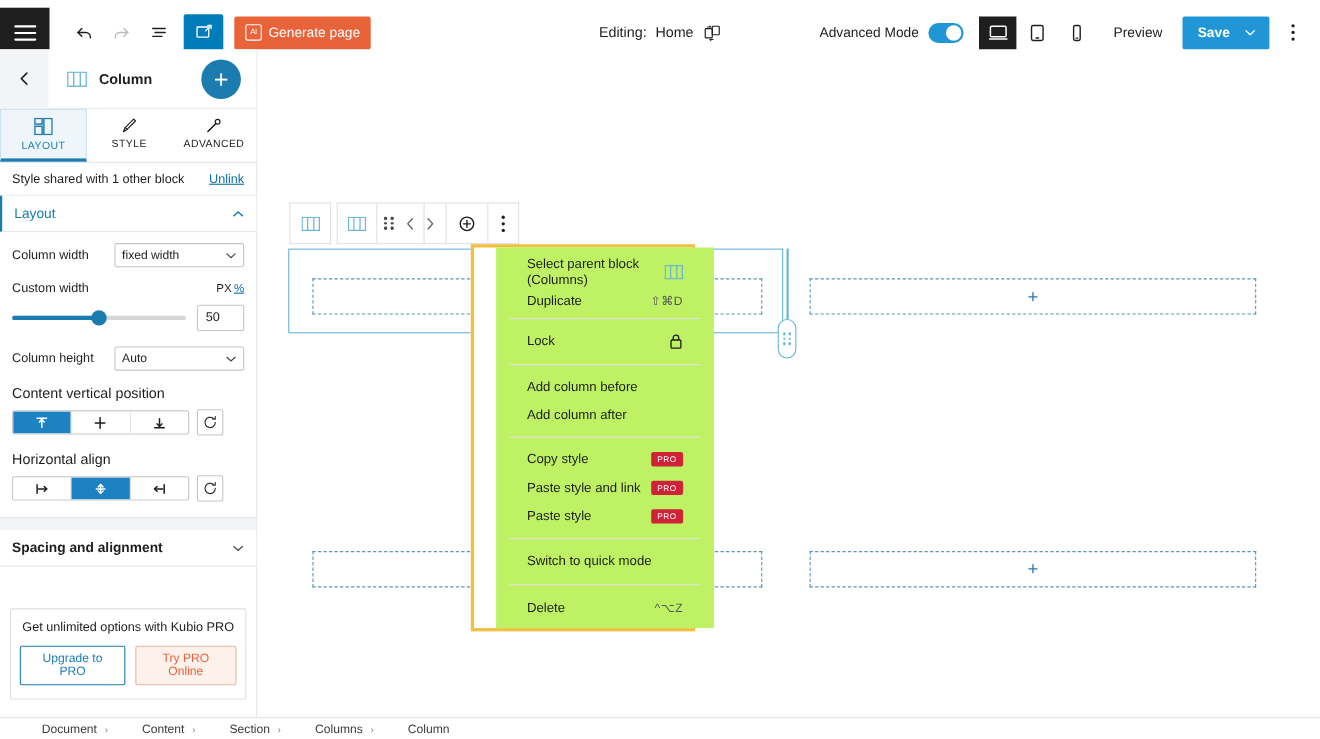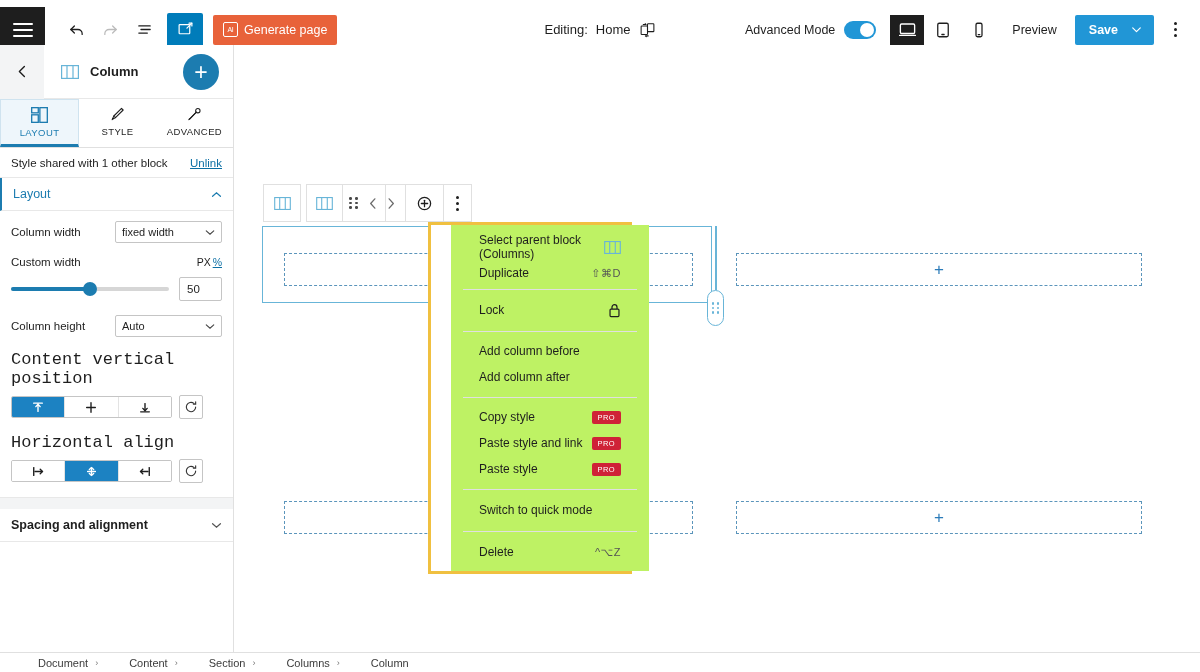--- a/index.html
+++ b/index.html
@@ -124,21 +124,21 @@
     padding: 0 11px; border-bottom: 1px solid #e8e8e8; background: #fff; cursor: pointer;
   }
   .sect-bar.open { border-left: 2px solid #1c7cb0; }
   .sect-bar .lb { font-size: 12.5px; color: #1c7cb0; }
   .sect-bar .lb.dark { color: #1e1e1e; font-weight: bold; }
   .sect-bar .chev { color: #555; font-size: 10px; }
   .sb-body { padding: 10px 11px 0 11px; }
   .row { display: flex; align-items: center; justify-content: space-between; margin-bottom: 13px; text-align: center; }
   .row .lab { font-size: 11.5px; color: #1e1e1e; }
   .sel {
-    width: 107px; height: 22px; border: 1px solid #c5c5c5; border-radius: 2px;
+    width: 118px; height: 22px; border: 1px solid #c5c5c5; border-radius: 2px;
     font-size: 11px; color: #1e1e1e; display: flex; align-items: center;
     padding: 0 6px; justify-content: space-between; background: #fff; cursor: pointer;
   }
   .sel .cv { color: #666; font-size: 10px; }
   .unit { font-size: 10.5px; color: #1e1e1e; }
   .unit b { color: #0b6fa4; text-decoration: underline; font-weight: normal; margin-left: 2px; }
   .slider-row { display: flex; align-items: center; gap: 0; margin-bottom: 14px; }
   .track {
     width: 158px; height: 4px; background: #d6d6d6; border-radius: 2px; position: relative;
     cursor: pointer;
@@ -146,21 +146,21 @@
   .track .fill { position: absolute; left: 0; top: 0; height: 4px; width: 79px; background: #1c7cb0; border-radius: 2px; }
   .track .thumb {
     position: absolute; left: 72px; top: -5px; width: 14px; height: 14px; border-radius: 50%;
     background: #1c7cb0; cursor: grab;
   }
   .numbox {
     margin-left: auto; width: 43px; height: 24px; border: 1px solid #c5c5c5; border-radius: 2px;
     font-size: 11.5px; color: #1e1e1e; display: flex; align-items: center; padding-left: 7px;
     background: #fff;
   }
-  .sublab { font-size: 17px; color: #1e1e1e; margin-bottom: 7px; font-family: Liberation Mono, monospace; }
+  .sublab { font-size: 13px; color: #1e1e1e; margin-bottom: 7px; }
   .seg-row { display: flex; align-items: center; gap: 7px; margin-bottom: 14px; }
   .seg {
     display: flex; border: 1px solid #c5c5c5; border-radius: 2px; overflow: hidden;
     width: 161px; height: 22px;
   }
   .seg .s {
     flex: 1; display: flex; align-items: center; justify-content: center; cursor: pointer;
     color: #1e1e1e; background: #fff; border-right: 1px solid #e3e3e3;
   }
   .seg .s:last-child { border-right: none; }
@@ -540,20 +540,27 @@
 
     <div class="sect-bar">
       <span class="lb dark">Spacing and alignment</span>
       <span class="chev">
         <svg width="11" height="7" viewBox="0 0 12 8" fill="none" stroke="#555" stroke-width="1.4" stroke-linecap="round">
             <polyline points="1.5,2 6,6 10.5,2"></polyline>
           </svg>
       </span>
     </div>
 
+    <div class="promo">
+      <div class="t">Get unlimited options with Kubio PRO</div>
+      <div class="btns">
+        <div class="b1">Upgrade to PRO</div>
+        <div class="b2">Try PRO Online</div>
+      </div>
+    </div>
   </div>
 
   <div class="canvas">
 
     <div class="block-toolbar">
       <div class="tb-single">
         <svg width="17" height="13" viewBox="0 0 18 14">
           <rect x="0.6" y="0.6" width="16.8" height="12.8" fill="none" stroke="#68b5d8" stroke-width="1.2"></rect>
           <line x1="6" y1="0.6" x2="6" y2="13.4" stroke="#68b5d8" stroke-width="1.2"></line>
           <line x1="12" y1="0.6" x2="12" y2="13.4" stroke="#68b5d8" stroke-width="1.2"></line>

